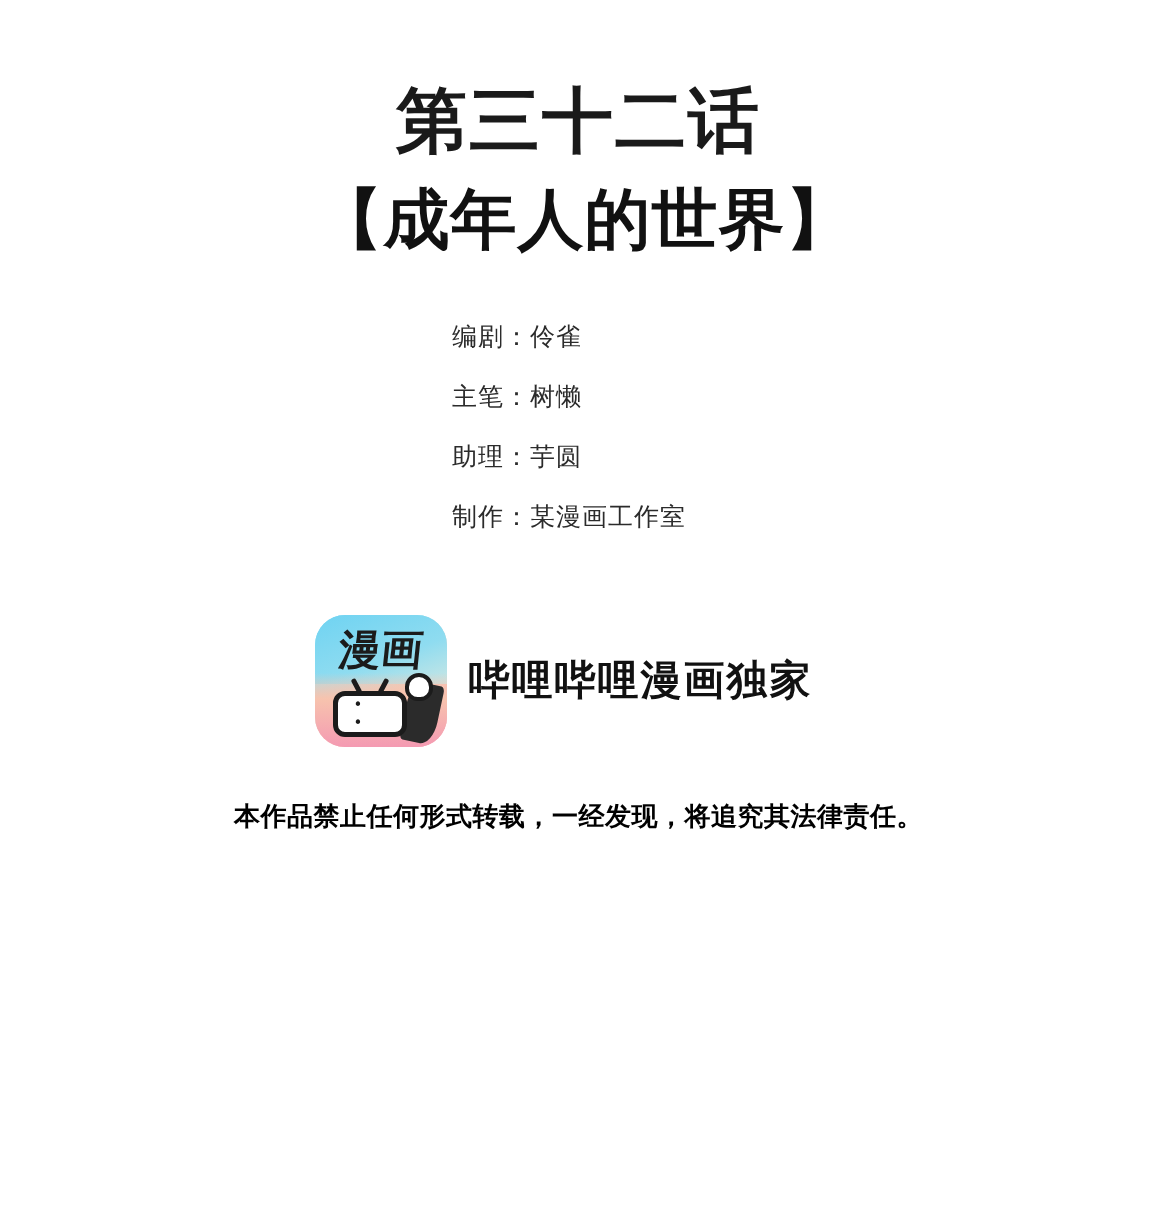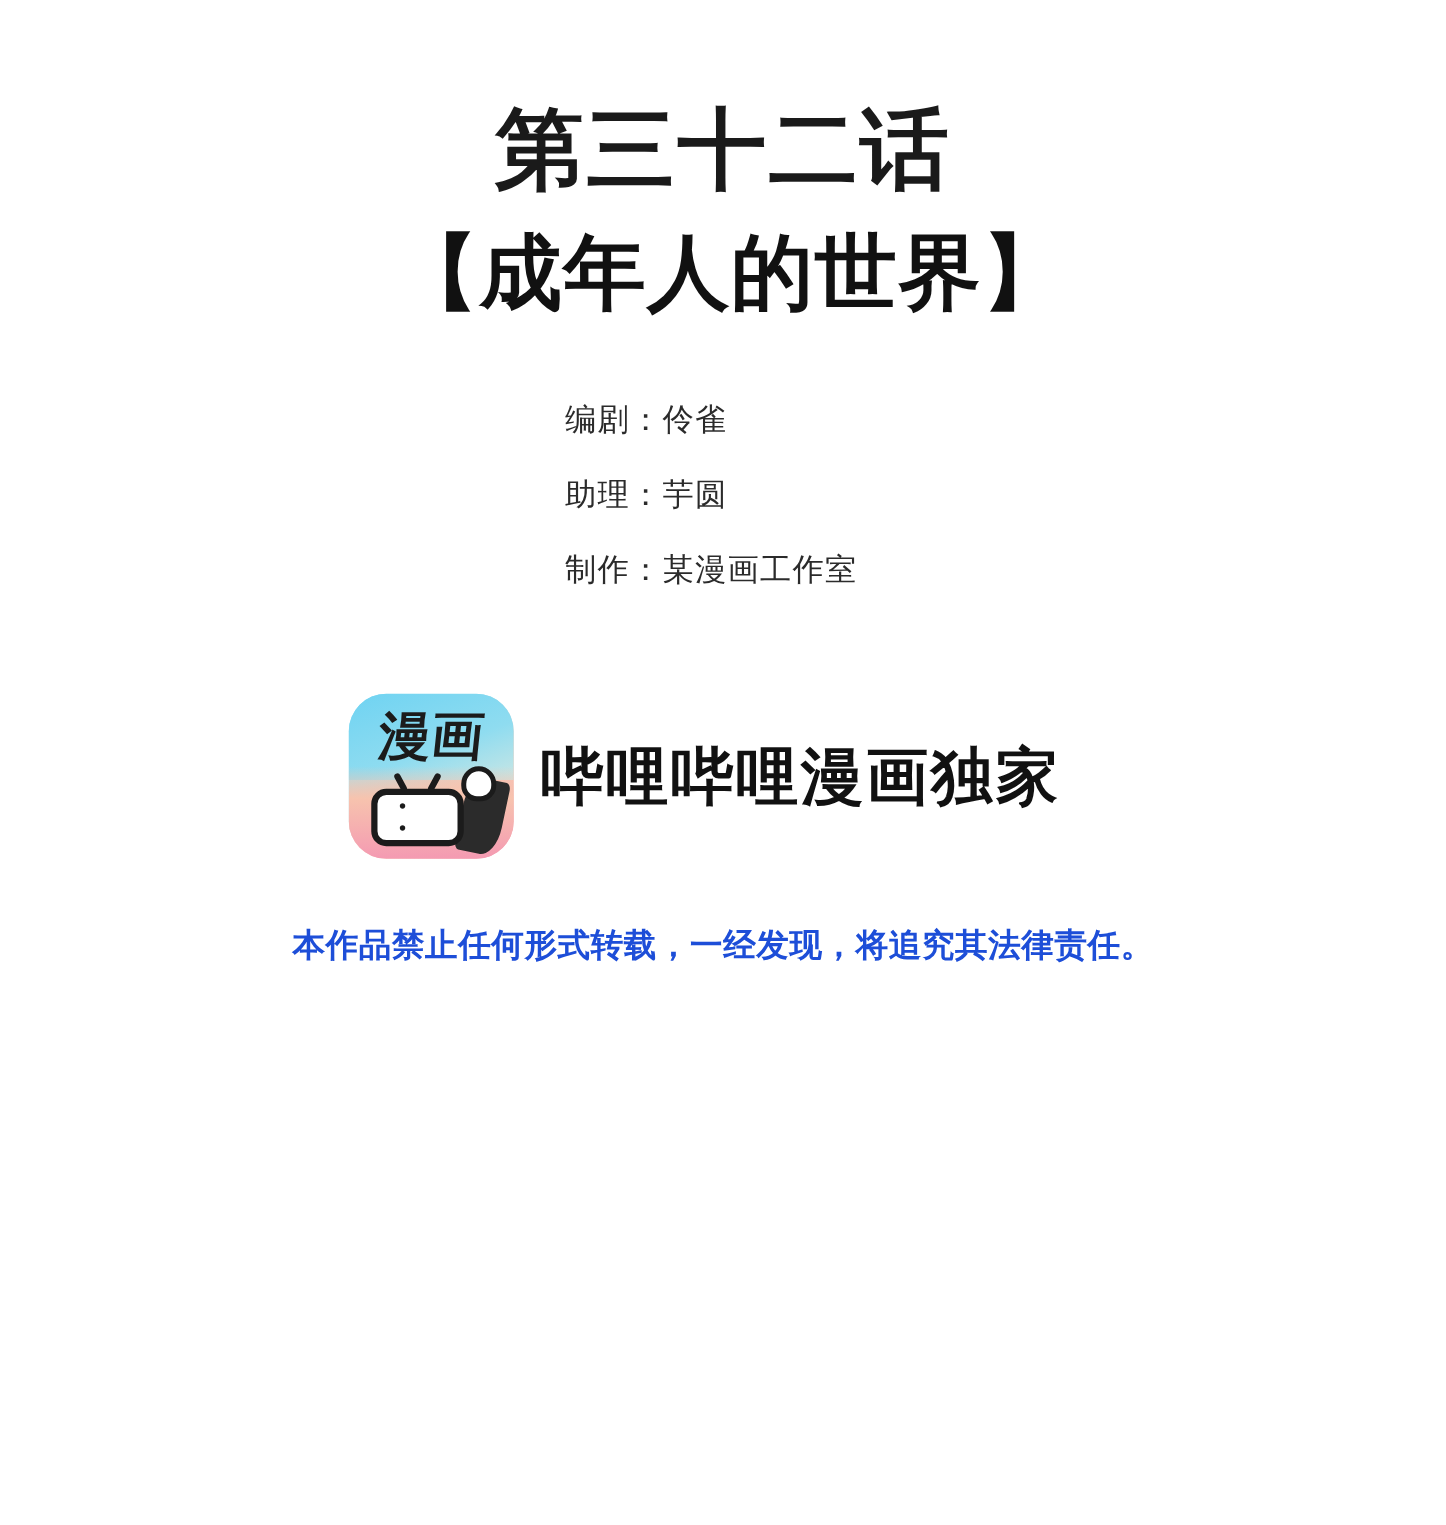--- a/index.html
+++ b/index.html
@@ -148,51 +148,54 @@
     bottom: 46px;
     width: 28px;
     height: 28px;
     background: #ffffff;
     border: 4px solid #1b1b1b;
     border-radius: 50% 50% 45% 45%;
   }
 
   .brand-text {
     font-family: "Liberation Sans", sans-serif;
-    font-size: 50px;
+    font-size: 41px;
     font-weight: 700;
     color: #111111;
     letter-spacing: 2px;
     line-height: 1;
     white-space: nowrap;
   }
 
   .copyright {
     margin-top: 52px;
     width: 100%;
     text-align: center;
     font-family: "Liberation Sans", sans-serif;
     font-size: 26px;
     font-weight: 700;
-    color: #1d4ed8;
+    color: #000000;
     letter-spacing: 0.5px;
   }
 </style>
 </head>
 <body>
 
 <div class="page">
 
   <div class="chapter-number">第三十二话</div>
 
   <div class="chapter-title">【成年人的世界】</div>
 
   <div class="credits">
     <div class="credit-row">
       <span class="label">编剧：</span><span class="value">伶雀</span>
+    </div>
+    <div class="credit-row">
+      <span class="label">主笔：</span><span class="value">树懒</span>
     </div>
     <div class="credit-row">
       <span class="label">助理：</span><span class="value">芋圆</span>
     </div>
     <div class="credit-row">
       <span class="label">制作：</span><span class="value">某漫画工作室</span>
     </div>
   </div>
 
   <div class="brand-block">

